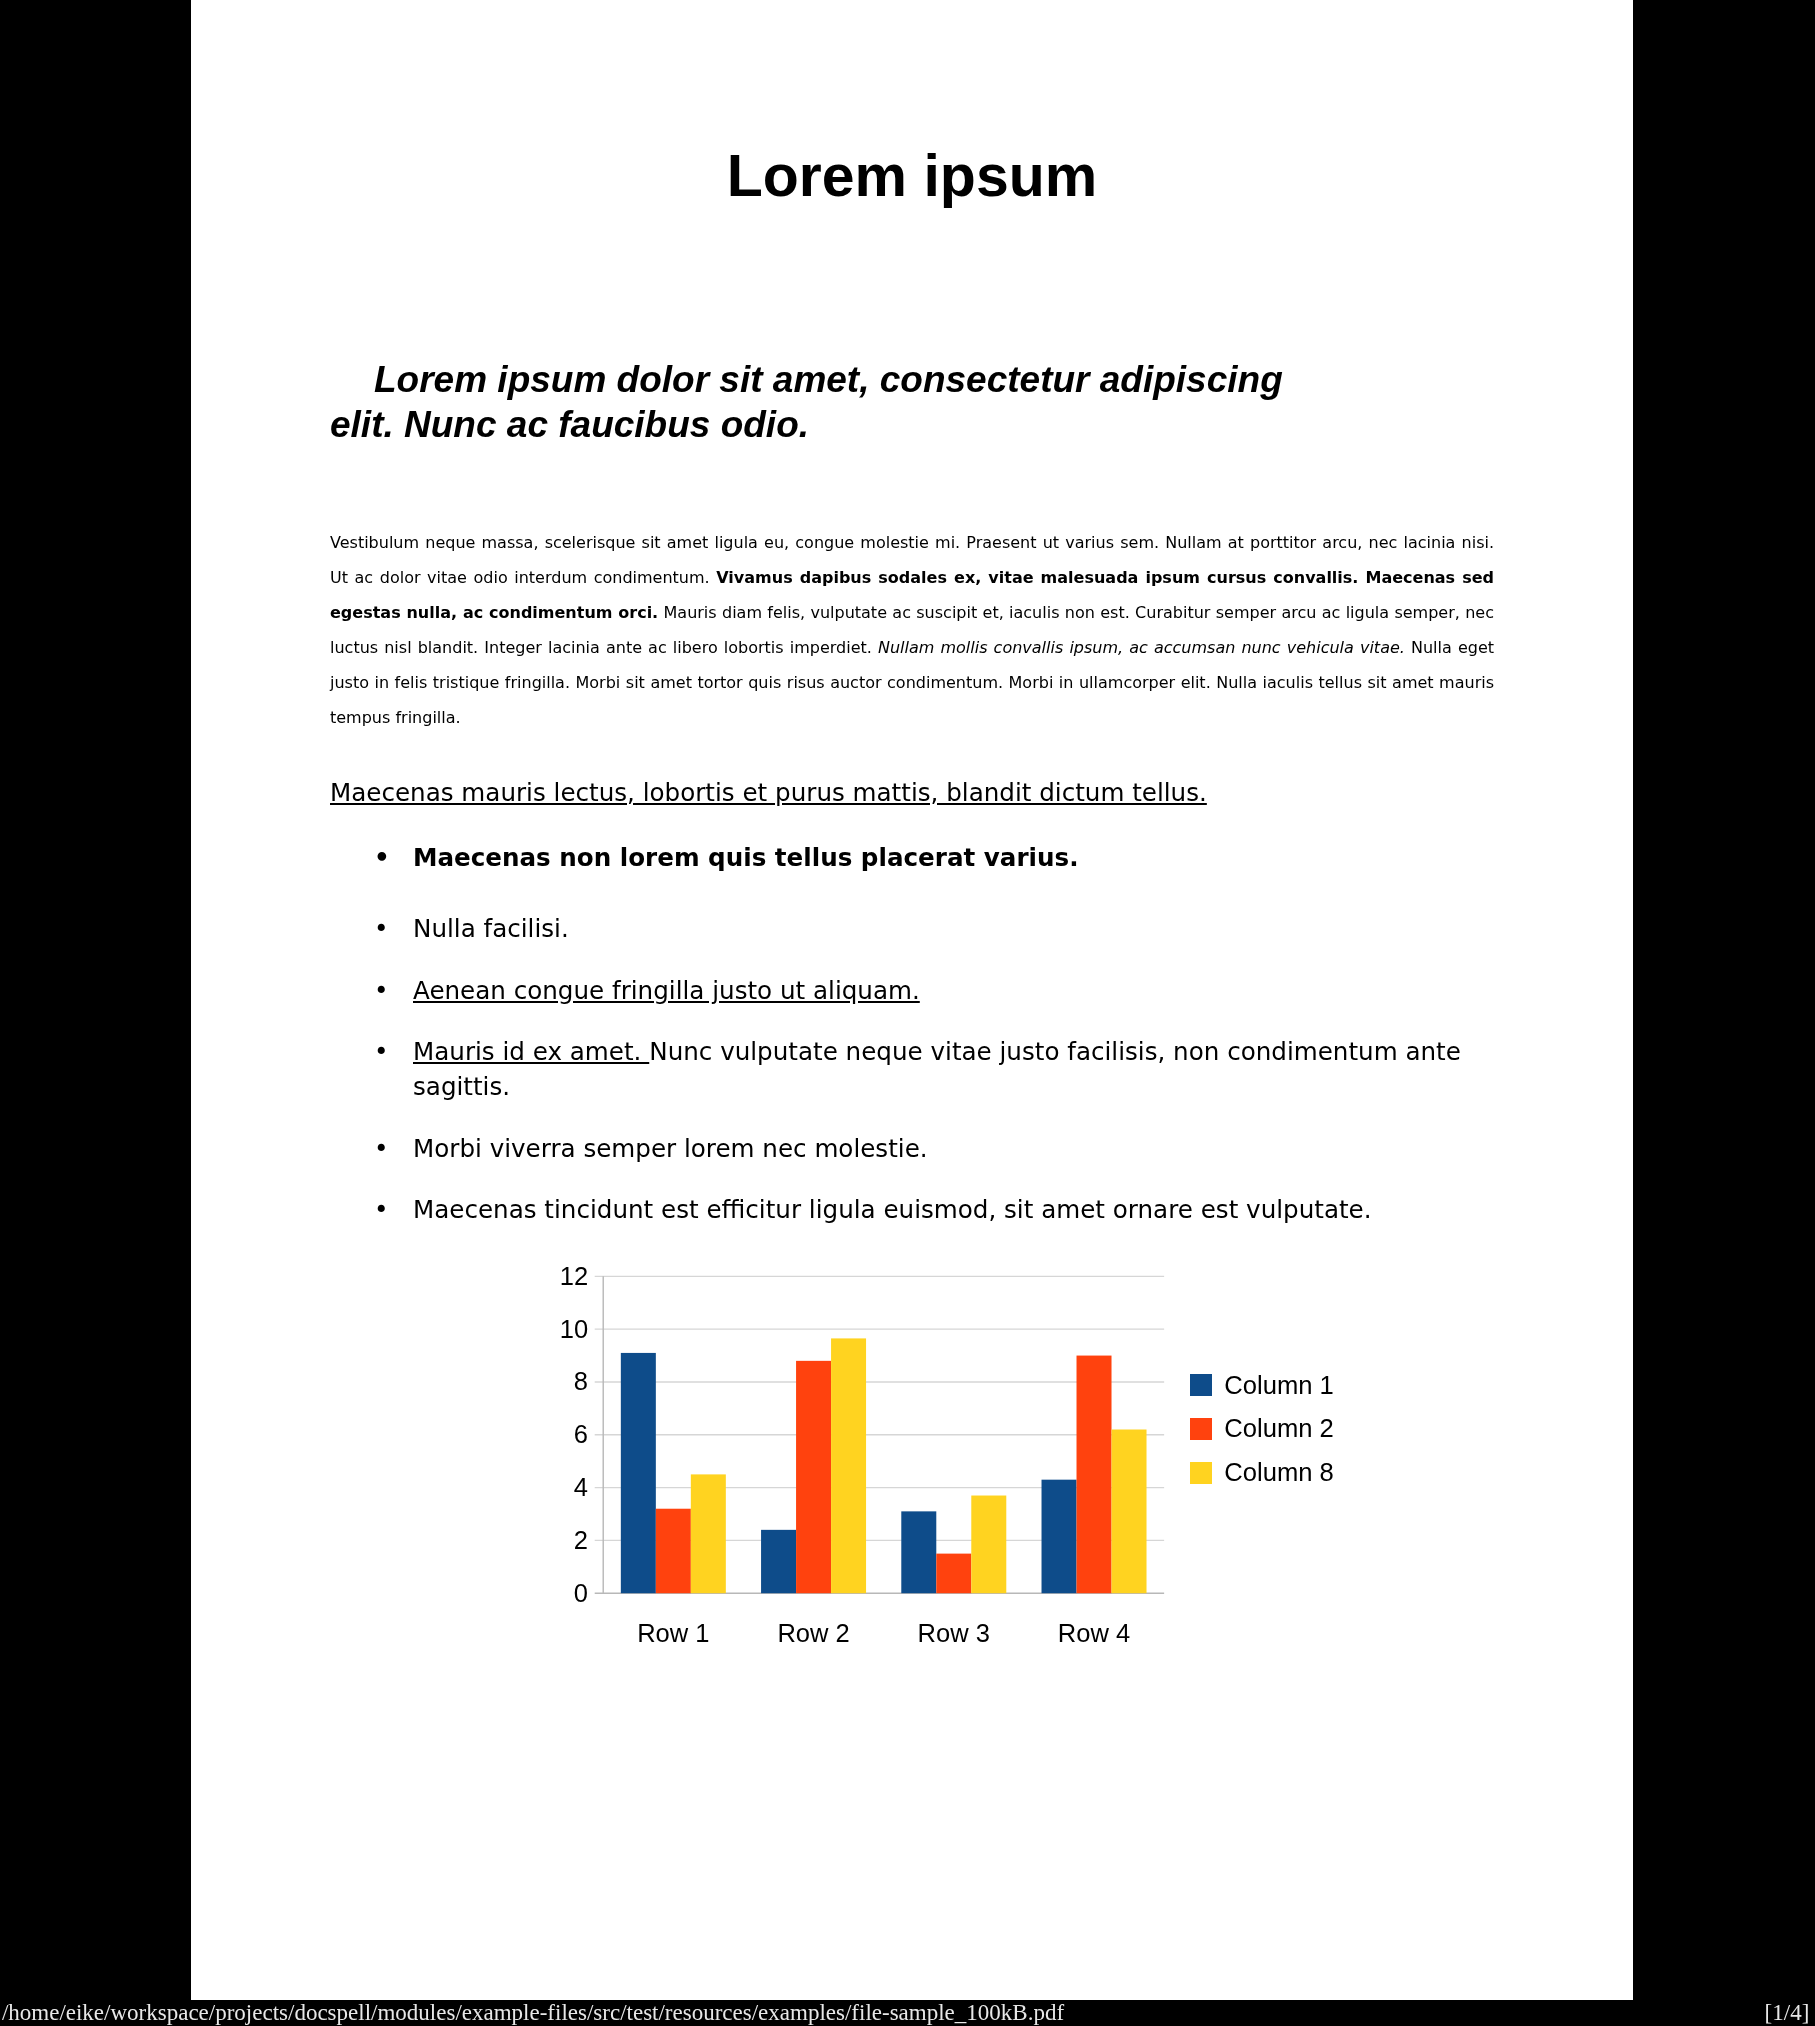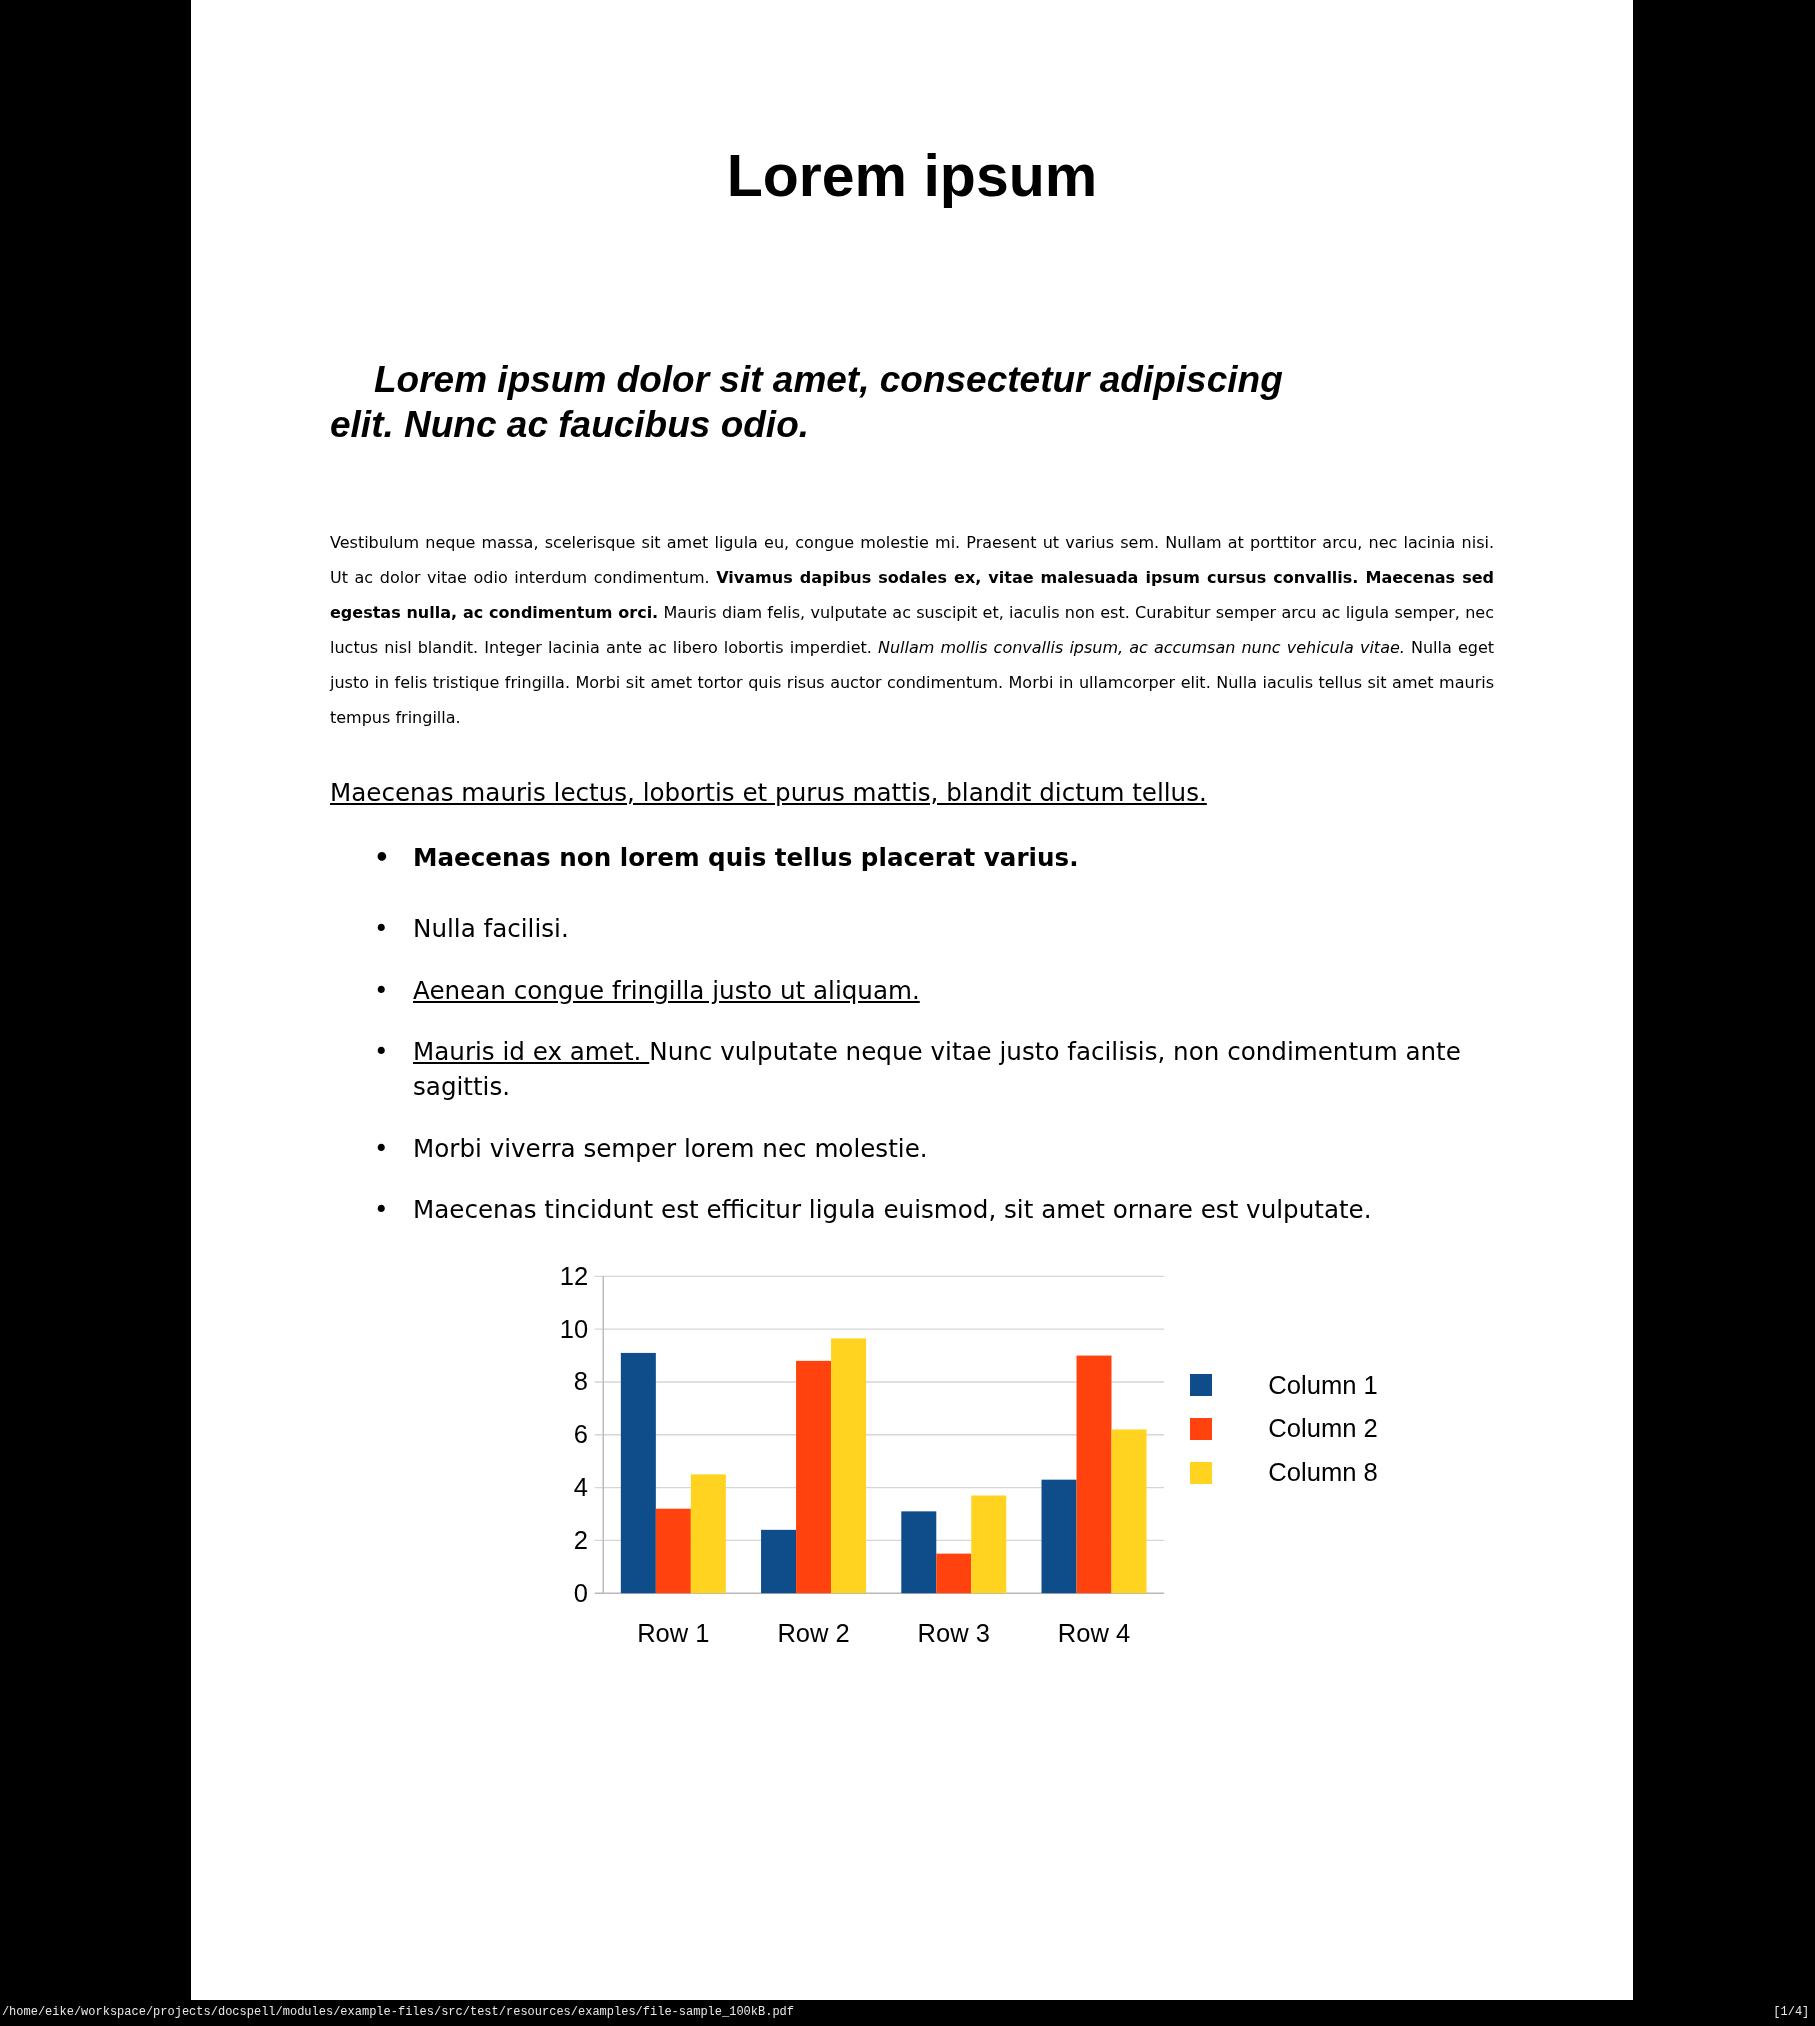--- a/index.html
+++ b/index.html
@@ -78,35 +78,34 @@
     margin-left:17px;
     transform:translateY(-28px);
     font-family:"Liberation Sans",sans-serif;
     font-size:25.6px;
     line-height:25.6px;
   }
   .legend-entry{
     display:flex;
     align-items:center;
     margin-bottom:18px;
-    gap:44px;
   }
   .legend-swatch{
     width:22px;height:22px;
     margin-right:12.3px;
     flex:0 0 auto;
   }
   .statusbar{
     position:absolute;
     left:0;bottom:0;
     width:100%;height:26.5px;
     background:#000;
     color:#e8e8e8;
-    font-family:Liberation Mono, monospace;
-    font-size:12px;
+    font-family:Liberation Serif, serif;
+    font-size:23px;
     line-height:25.6px;
     display:flex;
     justify-content:space-between;
     box-sizing:border-box;
     padding:0 5.7px 0 1.9px;
     white-space:nowrap;
     text-align:center;
   }
   svg text{font-family:"Liberation Sans",sans-serif;}
 </style>

